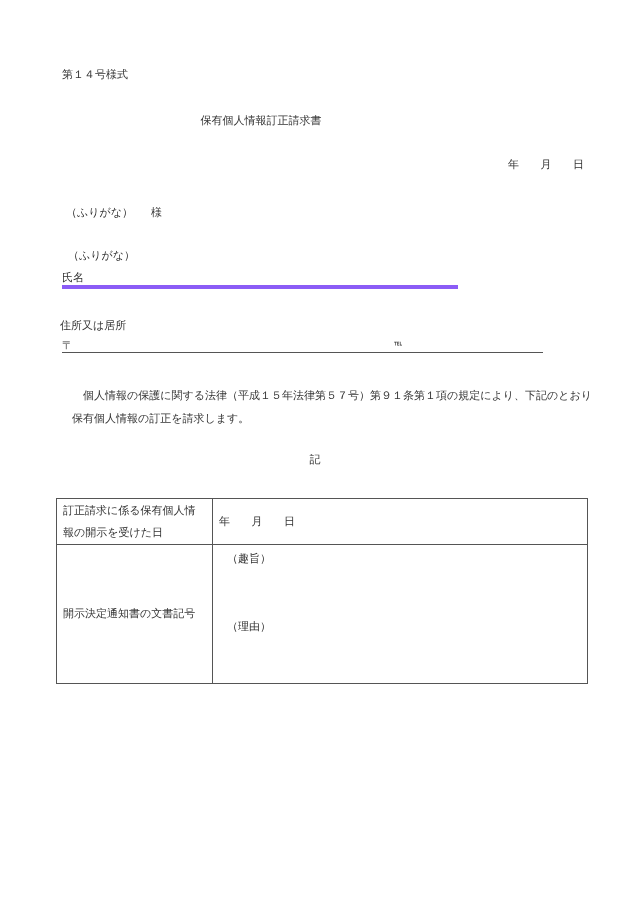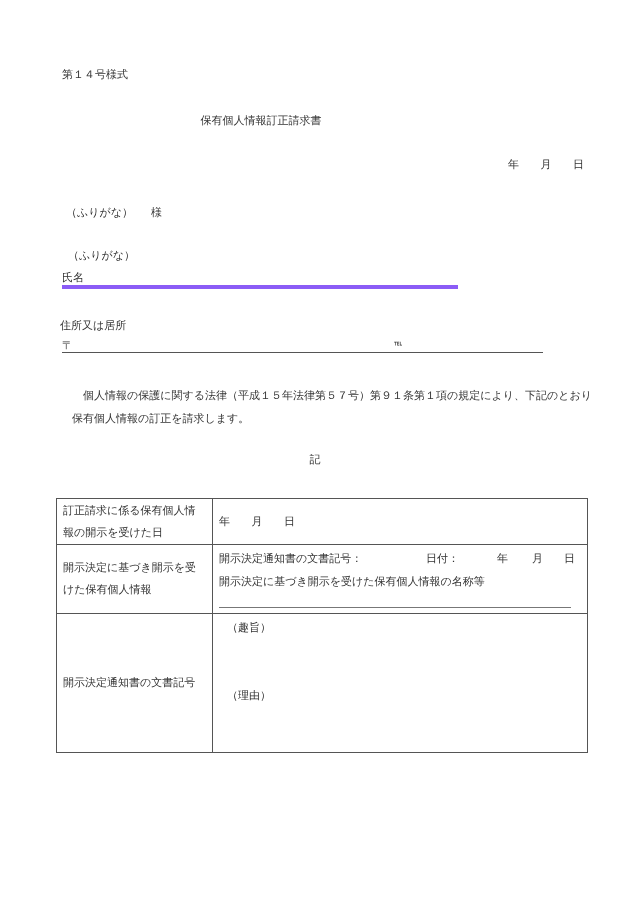--- a/index.html
+++ b/index.html
@@ -80,36 +80,20 @@
 <table class="form-table">
   <tbody>
       <tr class="r1">
     <td class="label-cell">訂正請求に係る保有個人情報の開示を受けた日</td>
     <td class="r1-date">
       <span>年</span>
       <span>月</span>
       <span>日</span>
     </td>
   </tr>
-  <tr class="r2">
-    <td class="label-cell">開示決定に基づき開示を受けた保有個人情報</td>
-    <td>
-      <div class="r2-content">
-        <div class="r2-line1">
-          <span>開示決定通知書の文書記号：</span>
-          <span class="date-label">日付：</span>
-          <span class="y">年</span>
-          <span class="m">月</span>
-          <span class="d">日</span>
-        </div>
-        <div class="r2-line2">開示決定に基づき開示を受けた保有個人情報の名称等</div>
-        <div class="r2-underline"></div>
-      </div>
-    </td>
-  </tr>
   <tr class="r3">
     <td class="label-cell">開示決定通知書の文書記号</td>
     <td>
       <div class="r3-content">
         <div class="r3-shushi">（趣旨）</div>
         <div class="r3-riyu">（理由）</div>
       </div>
     </td>
   </tr>
 </tbody>

